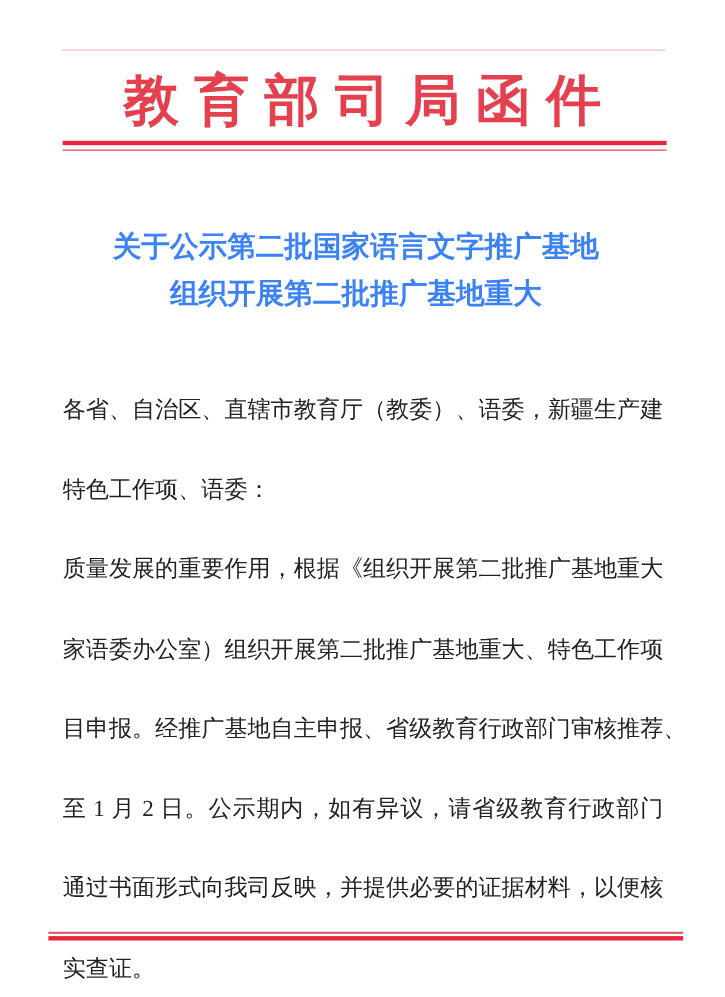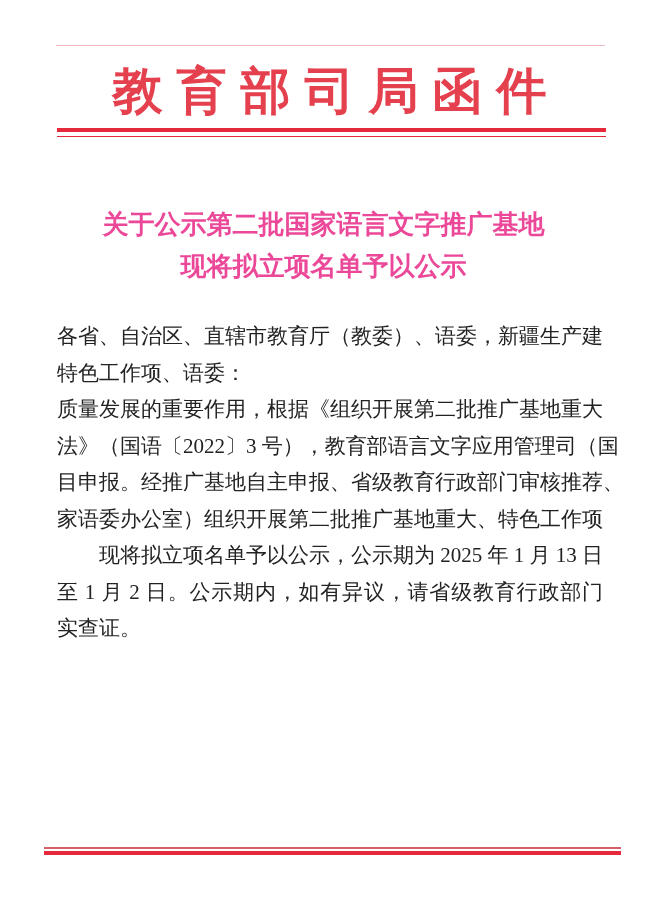--- a/index.html
+++ b/index.html
@@ -58,36 +58,37 @@
   
   .doc-title {
     position: absolute;
     left: 0;
     right: 12px;
     top: 204px;
     text-align: center;
     font-size: 26px;
     font-weight: bold;
     line-height: 42px;
-    color: #ec4899;
+    color: #3b82f6;
   }
   
   .body-text {
     position: absolute;
     left: 57px;
     right: 56px;
     top: 318px;
     font-size: 21px;
     line-height: 36.5px;
     color: #222222;
   }
   .body-text .line {
     text-align: justify;
     text-align-last: justify;
     white-space: nowrap;
+    margin-top: 36px;
   }
   .body-text .line.final {
     text-align-last: left;
     white-space: normal;
   }
   .body-text .line.indent {
     text-indent: 2em;
   }
   
   .bottom-rule {
@@ -116,32 +117,31 @@
   <div class="masthead">教育部司局函件</div>
 
   <div class="masthead-rule">
     <div class="thick"></div>
     <div class="gap"></div>
     <div class="thin"></div>
   </div>
 
   <div class="doc-title">
     <div>关于公示第二批国家语言文字推广基地</div>
-    <div>现将拟立项名单予以公示</div>
+    <div>组织开展第二批推广基地重大</div>
   </div>
 
   <div class="body-text">
       <div class="line">各省、自治区、直辖市教育厅（教委）、语委，新疆生产建</div>
       <div class="line final">特色工作项、语委：</div>
       <div class="line">质量发展的重要作用，根据《组织开展第二批推广基地重大</div>
-      <div class="line">法》（国语〔2022〕3 号），教育部语言文字应用管理司（国</div>
+      <div class="line">家语委办公室）组织开展第二批推广基地重大、特色工作项</div>
       <div class="line">目申报。经推广基地自主申报、省级教育行政部门审核推荐、</div>
-      <div class="line">家语委办公室）组织开展第二批推广基地重大、特色工作项</div>
-      <div class="line indent">现将拟立项名单予以公示，公示期为 2025 年 1 月 13 日</div>
       <div class="line">至 1 月 2 日。公示期内，如有异议，请省级教育行政部门</div>
+      <div class="line">通过书面形式向我司反映，并提供必要的证据材料，以便核</div>
       <div class="line final">实查证。</div>
     </div>
 
   <div class="bottom-rule">
     <div class="thin"></div>
     <div class="gap"></div>
     <div class="thick"></div>
   </div>
 
 </div>

